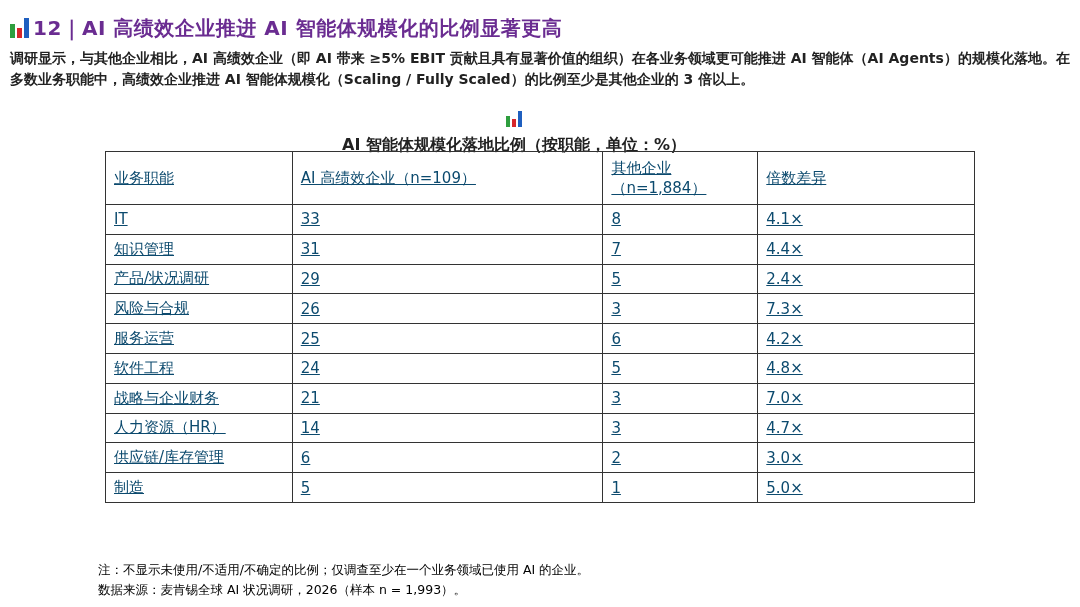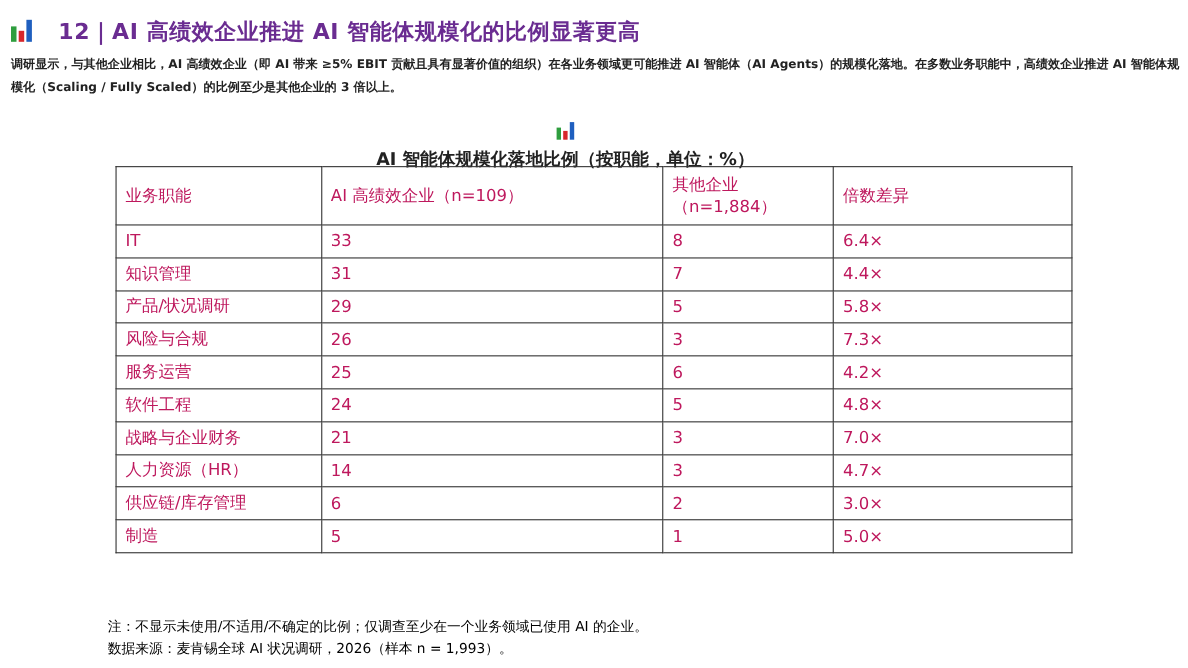--- a/index.html
+++ b/index.html
@@ -2,38 +2,38 @@
 <html><head>
 <meta charset="utf-8">
 <style>
   html, body { margin: 0; padding: 0; }
   body {
     width: 1080px; height: 607px; background: #ffffff; position: relative; overflow: hidden;
     font-family: "DejaVu Sans", "Liberation Sans", sans-serif; color: #1a1a1a;
   }
   .title {
     position: absolute; left: 10px; top: 14px; height: 28px;
-    display: flex; align-items: center; gap: 24px;
+    display: flex; align-items: center; gap: 4px;
     font-size: 20px; font-weight: bold; color: #6a2c91; letter-spacing: 0.5px;
   }
   .bar-icon { display: inline-flex; align-items: flex-end; gap: 2px; height: 20px; }
   .bar-icon span { display: inline-block; width: 5px; }
   .intro {
     position: absolute; left: 10px; top: 48px; width: 1065px;
-    font-size: 11px; line-height: 21px; font-weight: bold; color: #222;
+    font-size: 14px; line-height: 21px; font-weight: bold; color: #222;
   }
   .subtitle {
     position: absolute; left: 342px; top: 111px; display: flex; align-items: center; gap: 8px;
     font-size: 16px; font-weight: bold; color: #222; flex-direction: column;
   }
   .subtitle .bar-icon { height: 16px; }
   .subtitle .bar-icon span { width: 4px; }
   table.data {
     position: absolute; left: 105px; top: 151px; width: 870px;
-    border-collapse: collapse; font-size: 15px; color: #be185d;
+    border-collapse: collapse; font-size: 15px; color: #0c4a6e; text-decoration: underline;
   }
   table.data th, table.data td {
     border: 1.5px solid #333; text-align: left; padding: 0 0 0 8px; font-weight: normal;
   }
   table.data th { height: 52px; line-height: 20px; }
   table.data td { height: 28.8px; }
   .col1 { width: 178px; } .col2 { width: 302px; margin-left: 12px; } .col3 { width: 146px; } .col4 { width: 208px; }
   .notes {
     position: absolute; left: 98px; top: 560px; font-size: 12.5px; line-height: 20px; color: #000000;
   }
@@ -71,33 +71,33 @@
         <div>（n=1,884）</div>
       </th>
       <th class="col4">倍数差异</th>
     </tr>
   </thead>
   <tbody id="tbody">
       <tr>
         <td>IT</td>
         <td>33</td>
         <td>8</td>
-        <td>6.4×</td>
+        <td>4.1×</td>
       </tr>
       <tr>
         <td>知识管理</td>
         <td>31</td>
         <td>7</td>
         <td>4.4×</td>
       </tr>
       <tr>
         <td>产品/状况调研</td>
         <td>29</td>
         <td>5</td>
-        <td>5.8×</td>
+        <td>2.4×</td>
       </tr>
       <tr>
         <td>风险与合规</td>
         <td>26</td>
         <td>3</td>
         <td>7.3×</td>
       </tr>
       <tr>
         <td>服务运营</td>
         <td>25</td>

